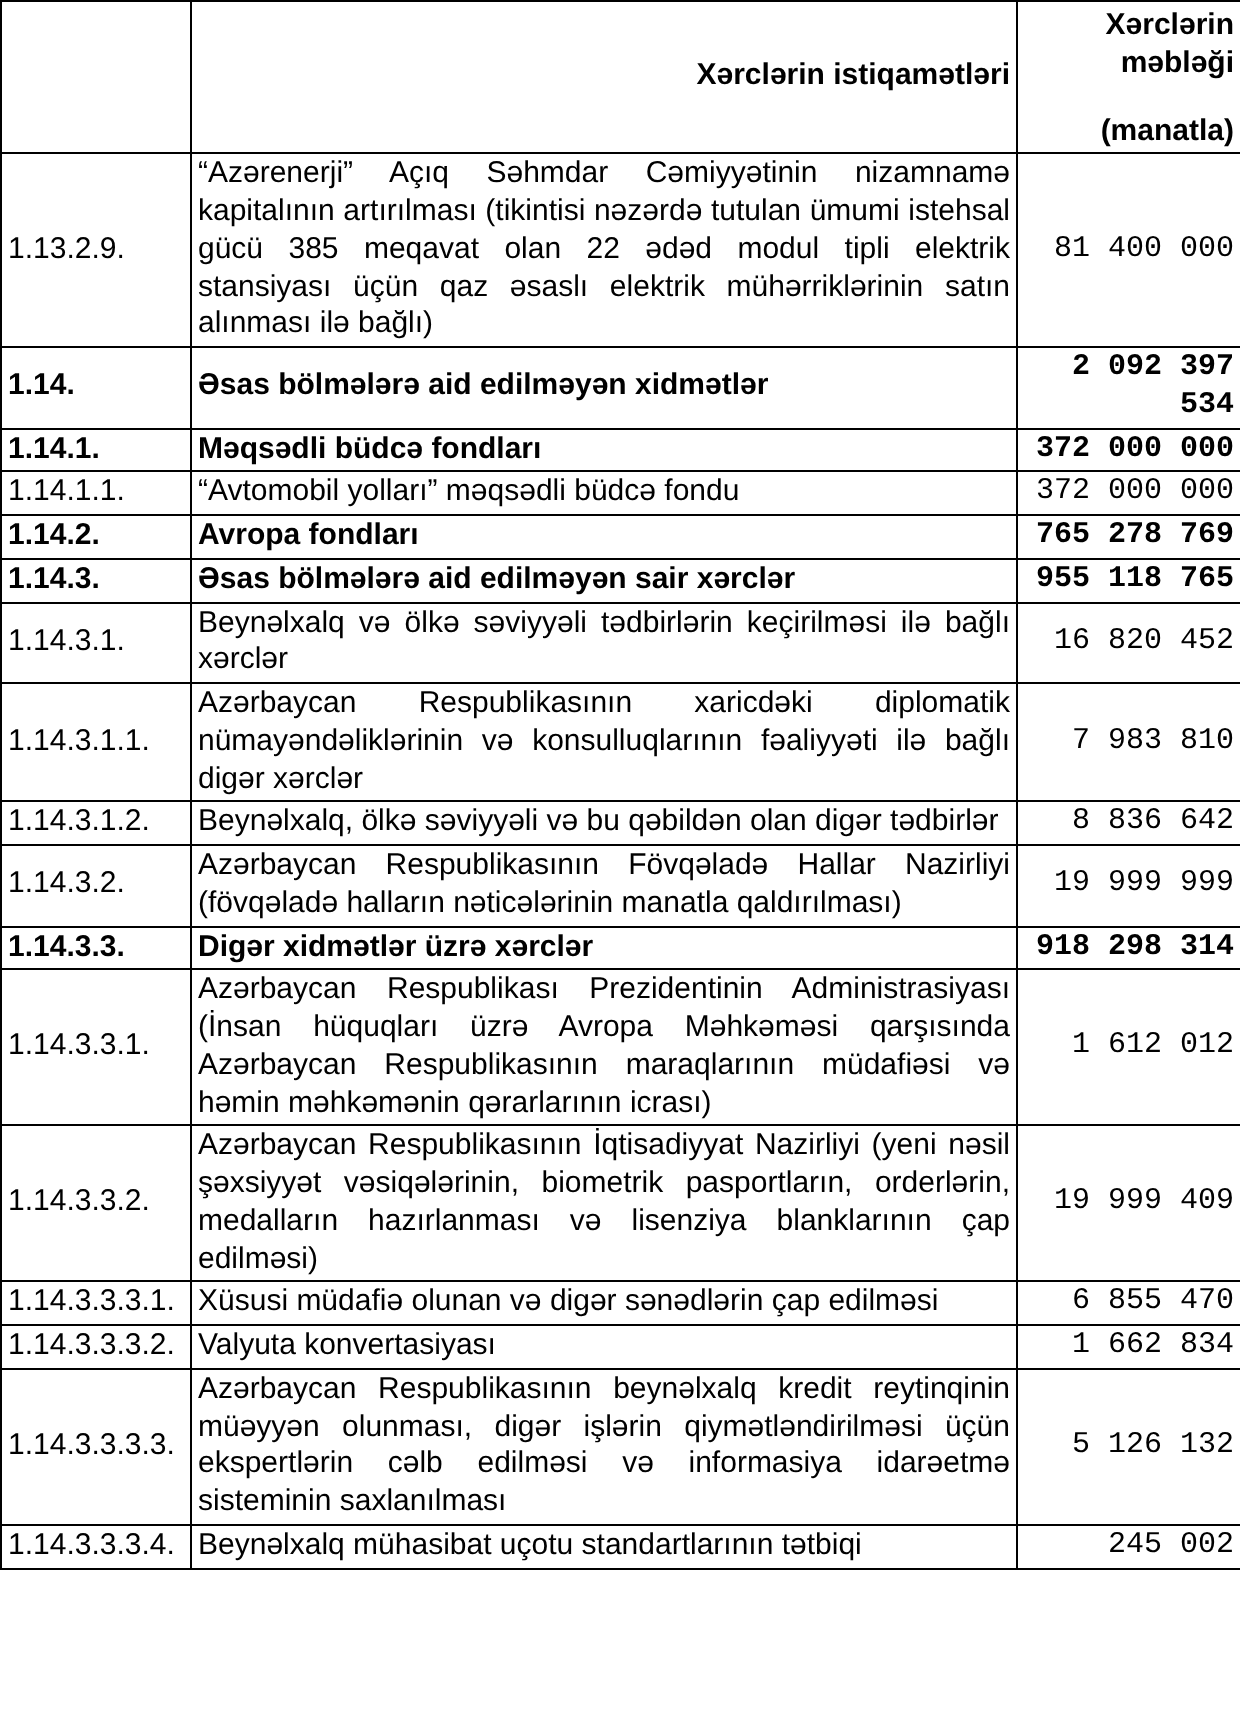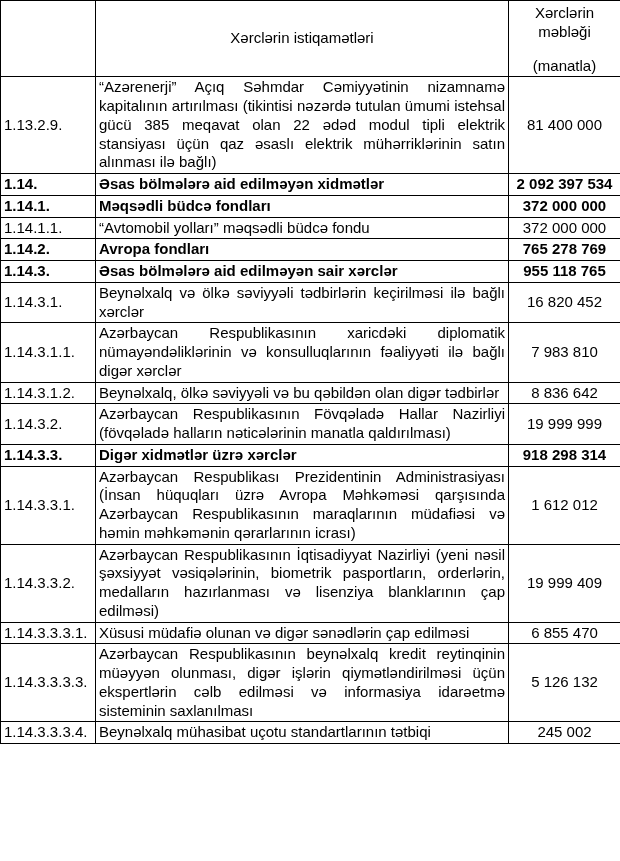--- a/index.html
+++ b/index.html
@@ -18,30 +18,30 @@
   col.c-text   { width: 413px; }
   col.c-amount { width: 112px; }
   th, td {
     border: 1px solid #000;
     padding: 1px 3px;
     vertical-align: middle;
     line-height: 1.25;
     word-wrap: break-word;
   }
   thead th {
-    font-weight: normal;
-    text-align: center;
+    font-weight: bold;
+    text-align: right;
     height: 66px;
     vertical-align: middle;
   }
   th.h-amount { vertical-align: top; padding-top: 3px; }
   .amount-unit { margin-top: 15px; }
   tr.bold td { font-weight: bold; }
   td.justify { text-align: justify; }
-  td.col-amount { text-align: center; }
+  td.col-amount { text-align: right; font-family: Liberation Mono, monospace; }
 </style>
 </head>
 <body>
 
 <table>
   <colgroup>
     <col class="c-code">
     <col class="c-text">
     <col class="c-amount">
   </colgroup>
@@ -120,20 +120,25 @@
         <td class="col-code">1.14.3.3.2.</td>
         <td class="col-text justify">Azərbaycan Respublikasının İqtisadiyyat Nazirliyi (yeni nəsil şəxsiyyət vəsiqələrinin, biometrik pasportların, orderlərin, medalların hazırlanması və lisenziya blanklarının çap edilməsi)</td>
         <td class="col-amount">19 999 409</td>
       </tr>
       <tr>
         <td class="col-code">1.14.3.3.3.1.</td>
         <td class="col-text">Xüsusi müdafiə olunan və digər sənədlərin çap edilməsi</td>
         <td class="col-amount">6 855 470</td>
       </tr>
       <tr>
+        <td class="col-code">1.14.3.3.3.2.</td>
+        <td class="col-text">Valyuta konvertasiyası</td>
+        <td class="col-amount">1 662 834</td>
+      </tr>
+      <tr>
         <td class="col-code">1.14.3.3.3.3.</td>
         <td class="col-text justify">Azərbaycan Respublikasının beynəlxalq kredit reytinqinin müəyyən olunması, digər işlərin qiymətləndirilməsi üçün ekspertlərin cəlb edilməsi və informasiya idarəetmə sisteminin saxlanılması</td>
         <td class="col-amount">5 126 132</td>
       </tr>
       <tr>
         <td class="col-code">1.14.3.3.3.4.</td>
         <td class="col-text">Beynəlxalq mühasibat uçotu standartlarının tətbiqi</td>
         <td class="col-amount">245 002</td>
       </tr>
     </tbody>

